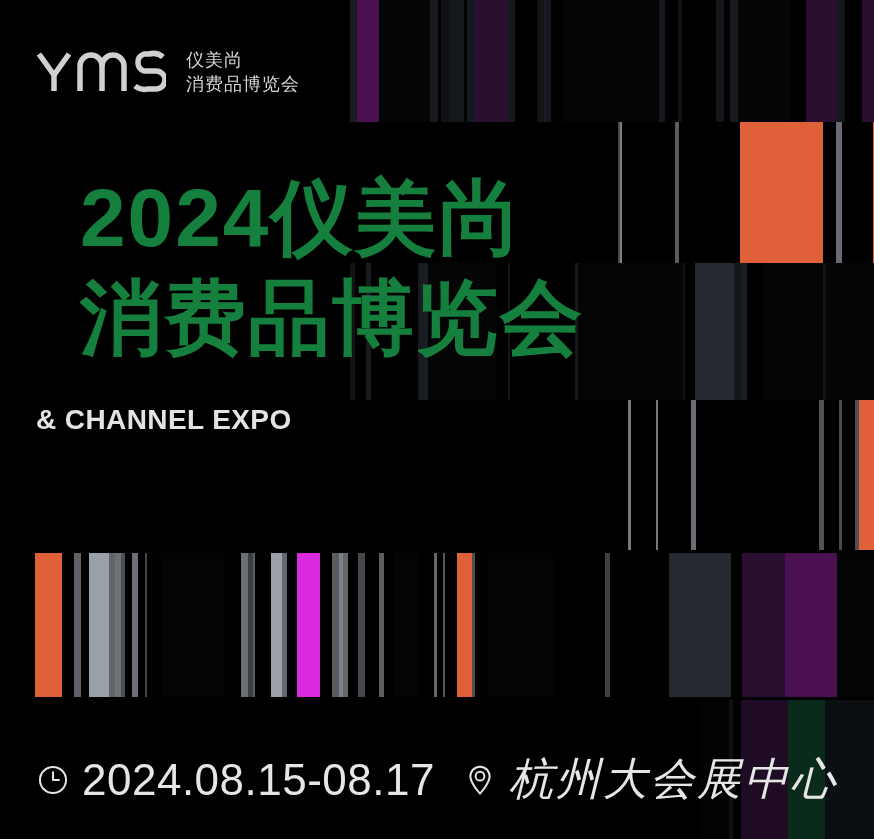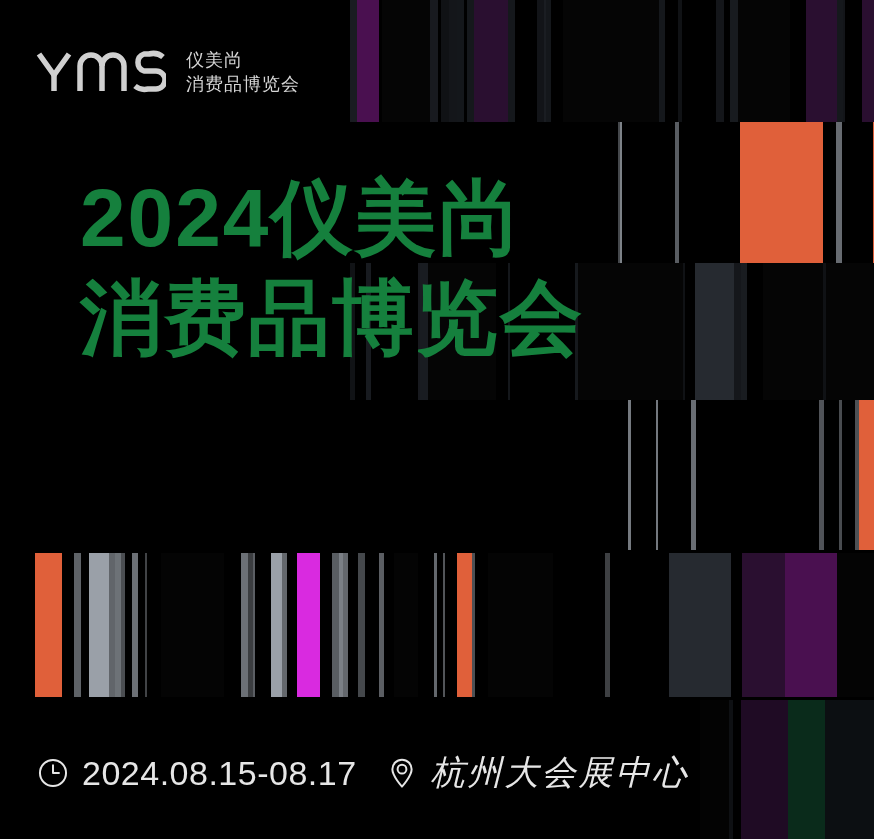--- a/index.html
+++ b/index.html
@@ -58,21 +58,21 @@
     font-weight:700;
     letter-spacing:0.4px;
   }
   #subtitle div{white-space:nowrap;}
 
   
   #footer{
     position:absolute;left:36px;top:750px;
     display:flex;align-items:center;
     color:#e6e6e6;
-    font-size:34px;
+    font-size:44px;
     letter-spacing:0.5px;
   }
   .meta{display:flex;align-items:center;}
   .meta + .meta{margin-left:28px;}
   .meta svg{display:block;margin-right:12px;}
   .meta-text{white-space:nowrap;font-weight:400;}
   #meta-venue .meta-text{letter-spacing:3px;font-style:italic;}
 </style>
 </head>
 <body>
@@ -221,20 +221,21 @@
       <span>消费品博览会</span>
     </div>
   </div>
 
   <div id="headline">
     <div>2024仪美尚</div>
     <div>消费品博览会</div>
   </div>
 
   <div id="subtitle">
+    <div>&amp; CHANNEL EXPO</div>
   </div>
 
   <div id="footer">
 
     <div class="meta" id="meta-date">
       <span>
         <svg width="34" height="34" viewBox="0 0 24 24" fill="none" stroke="#e6e6e6" stroke-width="1.4" stroke-linecap="round" stroke-linejoin="round">
           <circle cx="12" cy="12" r="9.2"></circle>
           <path d="M12 6.6 L12 12 L16.2 12"></path>
         </svg>

